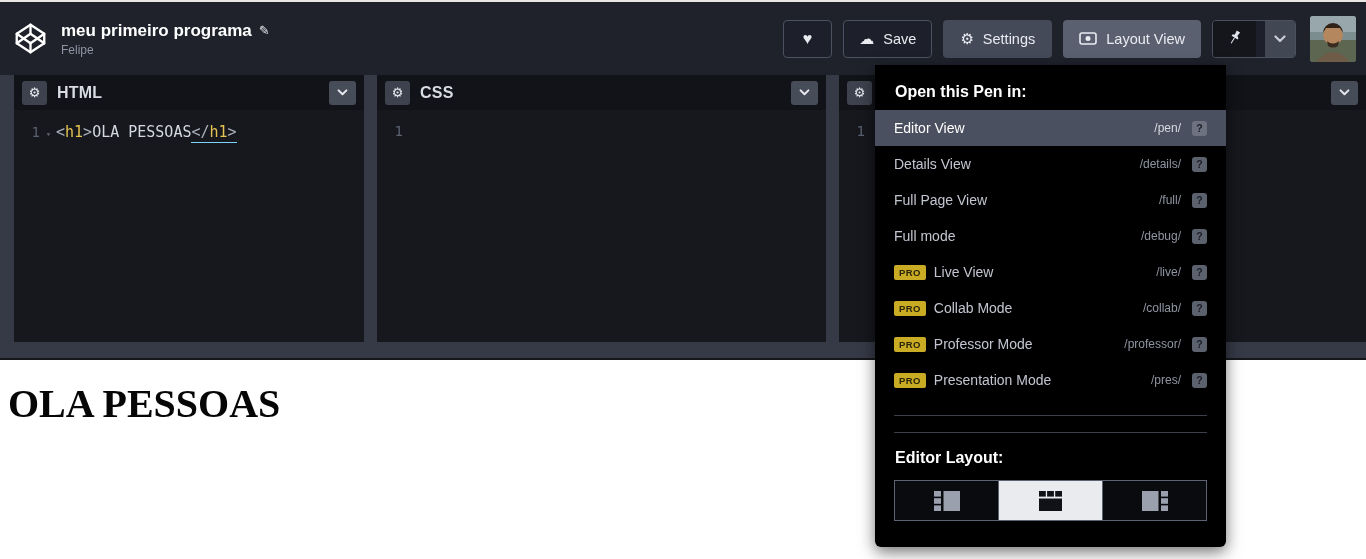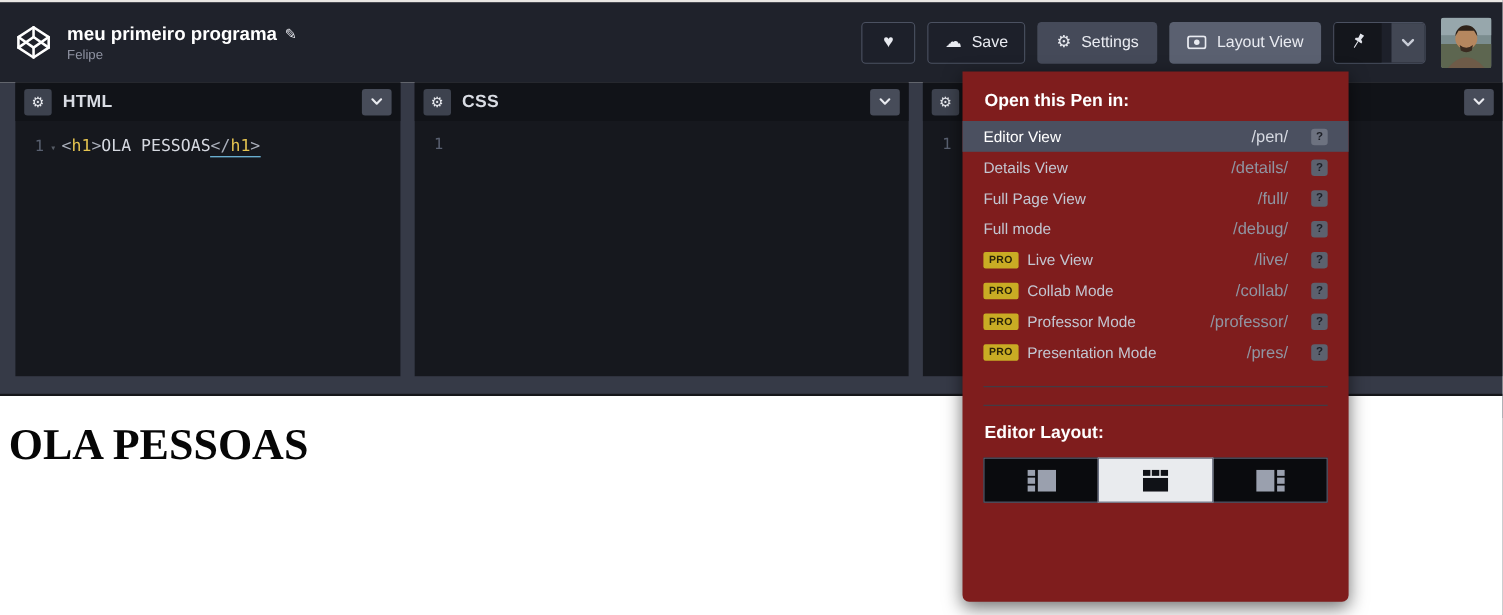--- a/index.html
+++ b/index.html
@@ -53,26 +53,26 @@
   .tk-tag { color: #e4c350; }
   .tk-tx { color: #d5d8e0; }
   .close-wrap { border-bottom: 1px solid #7dd3fc; padding-bottom: 1px; }
 
   
   .preview { background: #ffffff; height: 207px; }
   .preview h1 { font-family: "Liberation Serif", serif; font-size: 40px; font-weight: bold;
                 margin: 20px 0 0 8px; color: #060606; }
 
   
-  .dropdown { position: absolute; left: 875px; top: 65px; width: 351px; height: 482px; background: #7f1d1d;
+  .dropdown { position: absolute; left: 875px; top: 65px; width: 351px; height: 482px; background: #000000;
               border-radius: 0 0 6px 6px; box-shadow: 0 5px 16px rgba(0,0,0,.55); z-index: 10; }
   .menu-heading { font-size: 16px; font-weight: bold; color: #ffffff; margin: 18px 20px 9px 20px; }
-  .menu-row { height: 28px; display: flex; align-items: center; padding: 6px 19px; cursor: pointer; }
+  .menu-row { height: 28px; display: flex; align-items: center; padding: 18px 19px; cursor: pointer; }
   .menu-row .label { font-size: 14px; color: #c3c6d1; }
-  .menu-row .path { margin-left: auto; font-size: 15px; color: #9095a2; margin-right: 21px; }
+  .menu-row .path { margin-left: auto; font-size: 12px; color: #9095a2; margin-right: 11px; }
   .menu-row.active { background: #4b5060; }
   .menu-row.active .label { color: #ffffff; }
   .menu-row.active .path { color: #d6d9e1; }
   .help { width: 15px; height: 15px; flex: none; background: #5c616e; border-radius: 3px; color: #1c1e25;
           font-size: 10.5px; font-weight: bold; display: flex; align-items: center; justify-content: center; cursor: pointer; }
   .menu-row.active .help { background: #6d7280; }
   .pro { background: #c9ac24; color: #2a2408; font-size: 9.5px; font-weight: bold; letter-spacing: .4px;
          padding: 2px 5px; border-radius: 2px; margin-right: 8px; }
   .divider { border: none; border-top: 1px solid #3c404a; margin: 17px 19px 0 19px; }
   .links-row { display: flex; margin: 10px 20px 0 20px; gap: 27px; }

